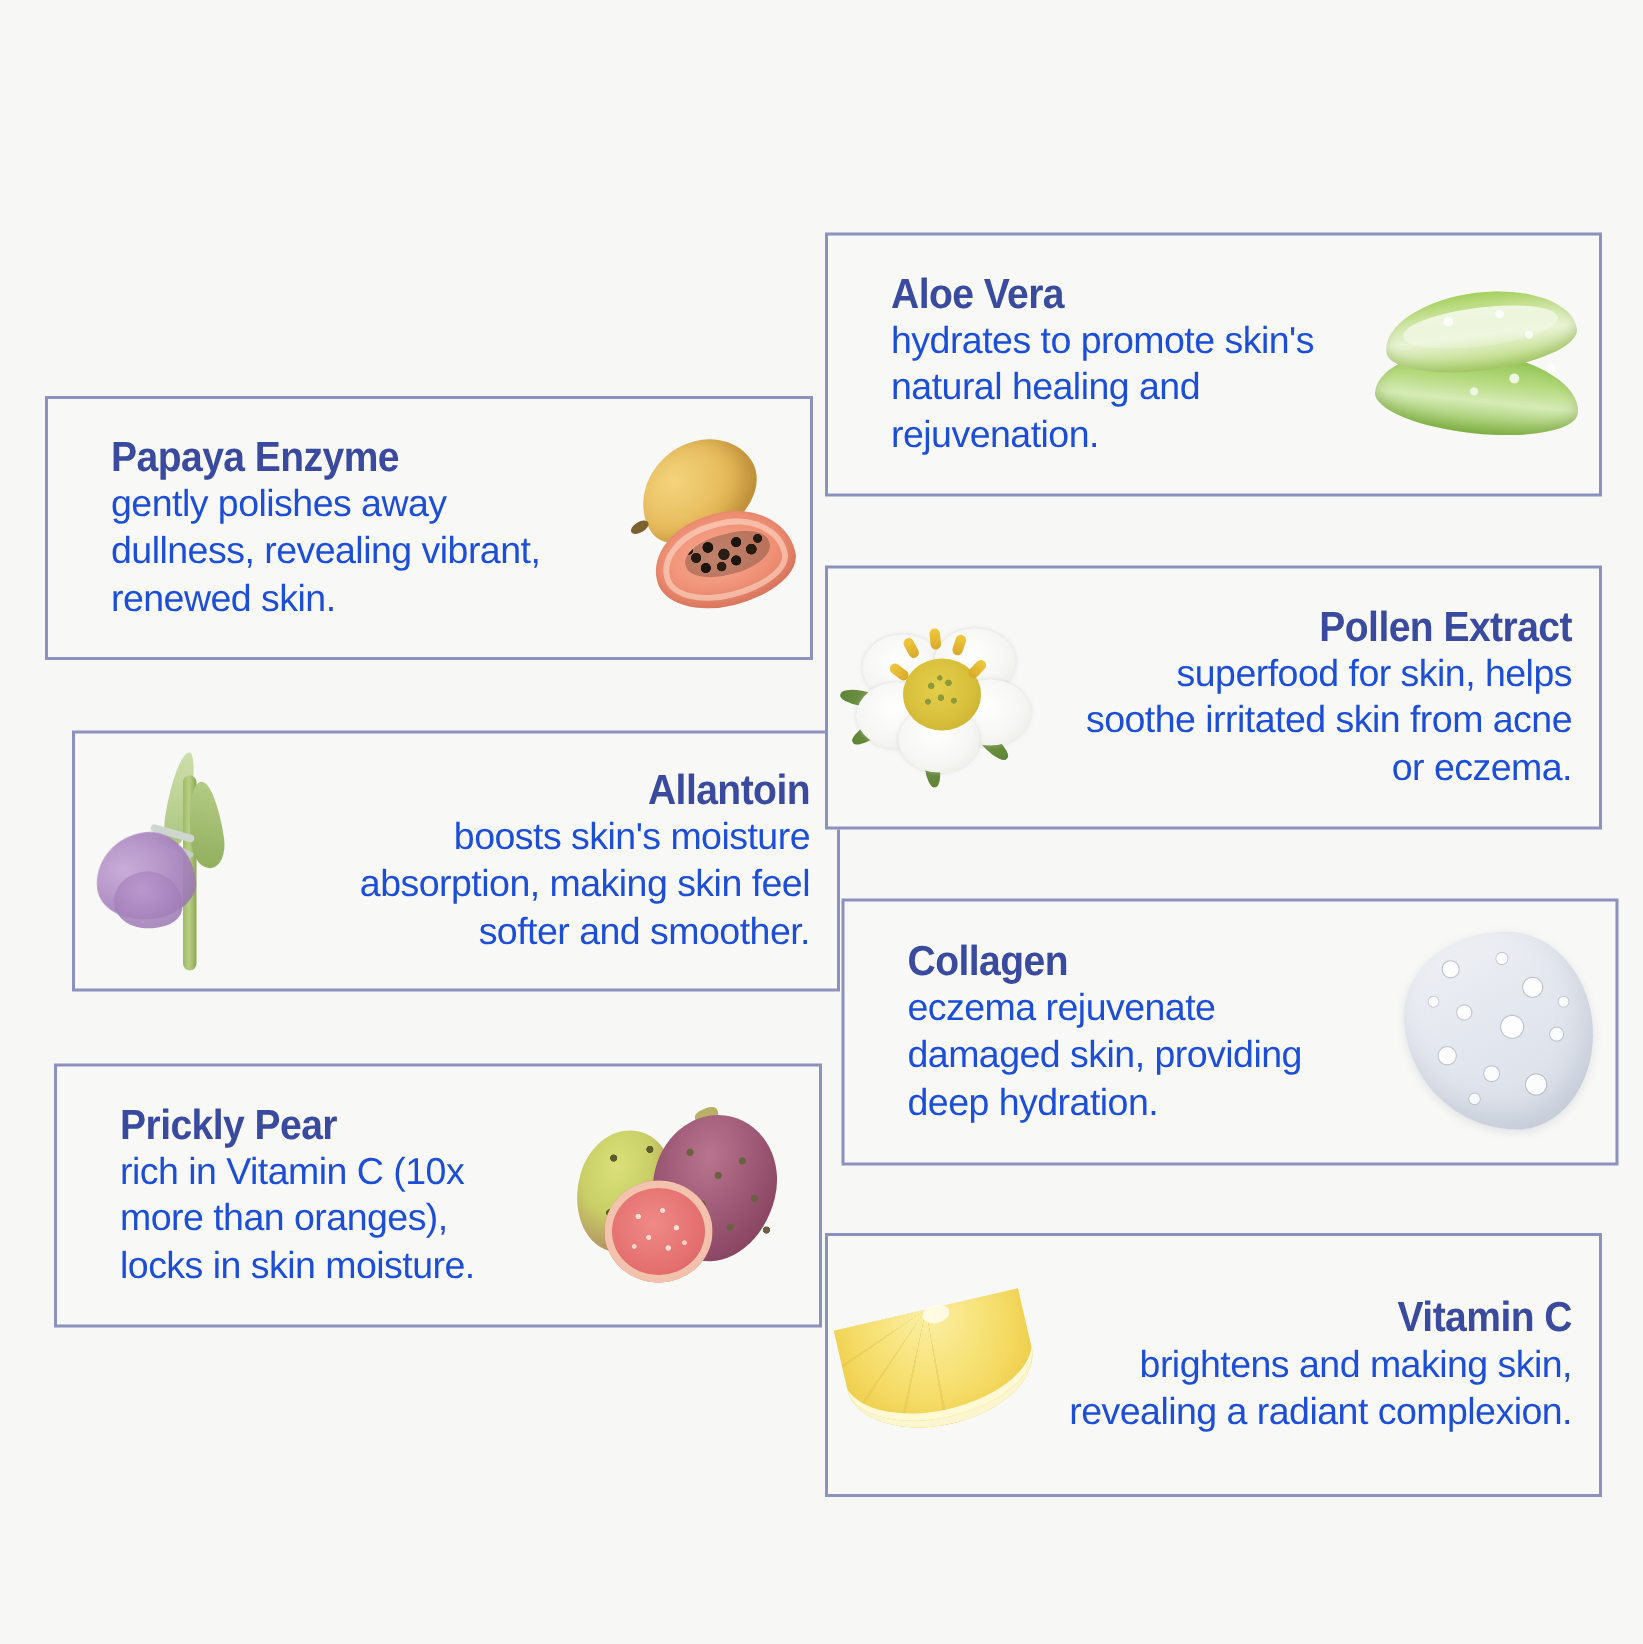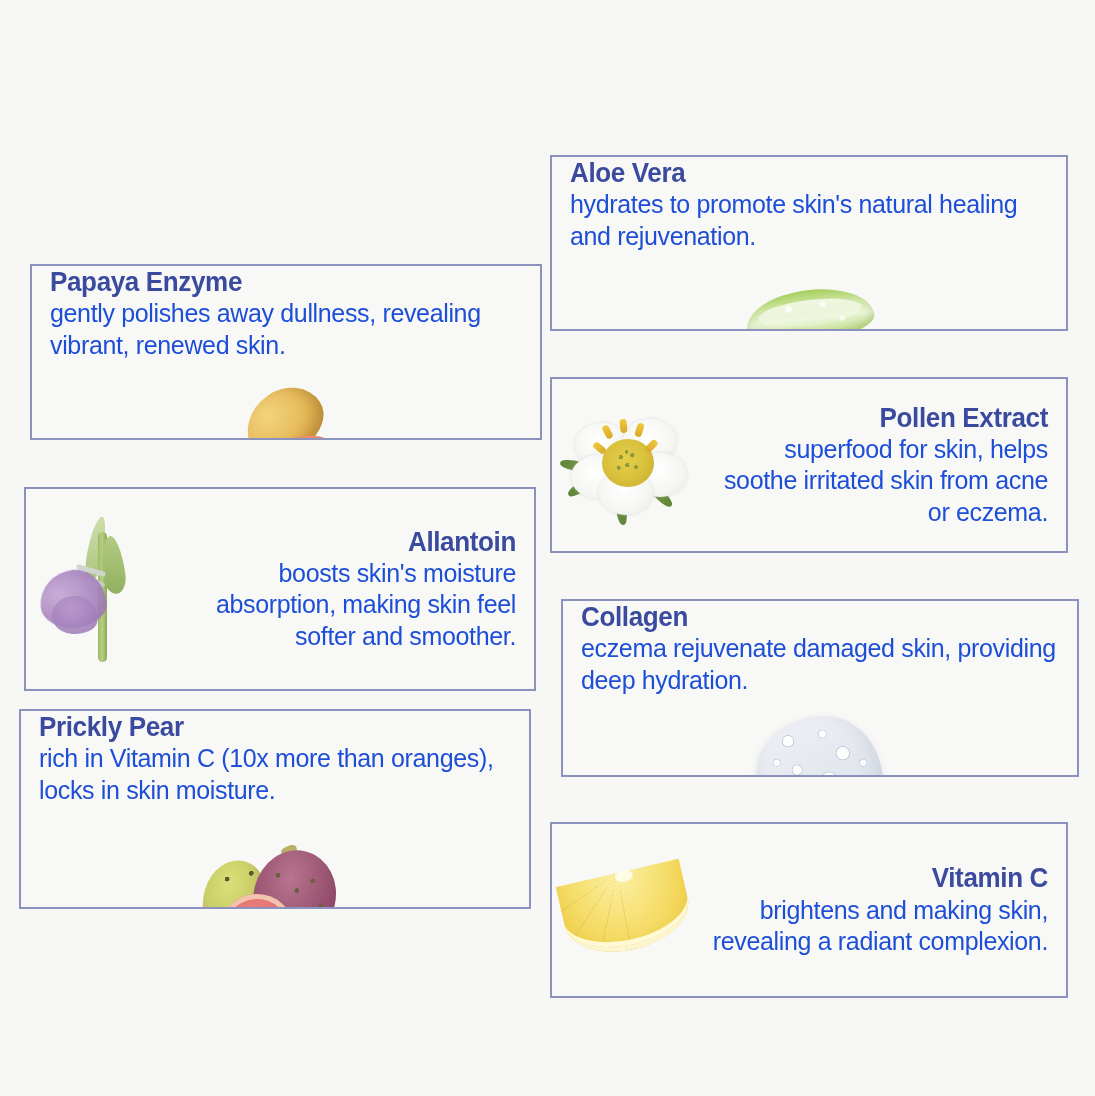--- a/index.html
+++ b/index.html
@@ -48,21 +48,21 @@
   
   .card {
     position: absolute;
     box-sizing: border-box;
     border: 2px solid #8b92bd;
     background: #f8f8f6;
     display: flex;
     align-items: center;
     overflow: hidden;
   }
-  .card.img-right { flex-direction: column; }
+  .card.img-right { flex-direction: row; padding-left: 24px; }
   .card.img-left  { flex-direction: row-reverse; }
 
   .card-text {
     flex: 1 1 auto;
     padding: 0 14px 0 18px;
     min-width: 0;
   }
   .card.img-left .card-text {
     text-align: right;
     padding: 0 18px 0 10px;
@@ -423,39 +423,39 @@
     <div class="card-media" style="width:146px;">
       <div class="art papaya">
         <div class="whole"></div>
         <div class="stem"></div>
         <div class="half"></div>
         <div class="seeds"></div>
       </div>
     </div>
   </div>
 
-  <div class="card img-left" style="left:24px; top:487px; width:512px; height:204px;">
+  <div class="card img-left" style="left:48px; top:487px; width:512px; height:174px;">
     <div class="card-text">
       <div class="card-title">Allantoin</div>
       <div class="card-desc">boosts skin's moisture absorption, making skin feel softer and smoother.</div>
     </div>
     <div class="card-media" style="width:140px;">
       <div class="art comfrey">
         <div class="leafA"></div>
         <div class="stalk"></div>
         <div class="leafB"></div>
         <div class="neck"></div>
         <div class="neck2"></div>
         <div class="bloom"></div>
         <div class="bloom2"></div>
       </div>
     </div>
   </div>
 
-  <div class="card img-right" style="left:19px; top:709px; width:512px; height:200px;">
+  <div class="card img-right" style="left:36px; top:709px; width:512px; height:176px;">
     <div class="card-text">
       <div class="card-title">Prickly Pear</div>
       <div class="card-desc">rich in Vitamin C (10x more than oranges), locks in skin moisture.</div>
     </div>
     <div class="card-media" style="width:178px;">
       <div class="art pear">
         <div class="tip"></div>
         <div class="fruitA"></div>
         <div class="fruitB"></div>
         <div class="dots"></div>

